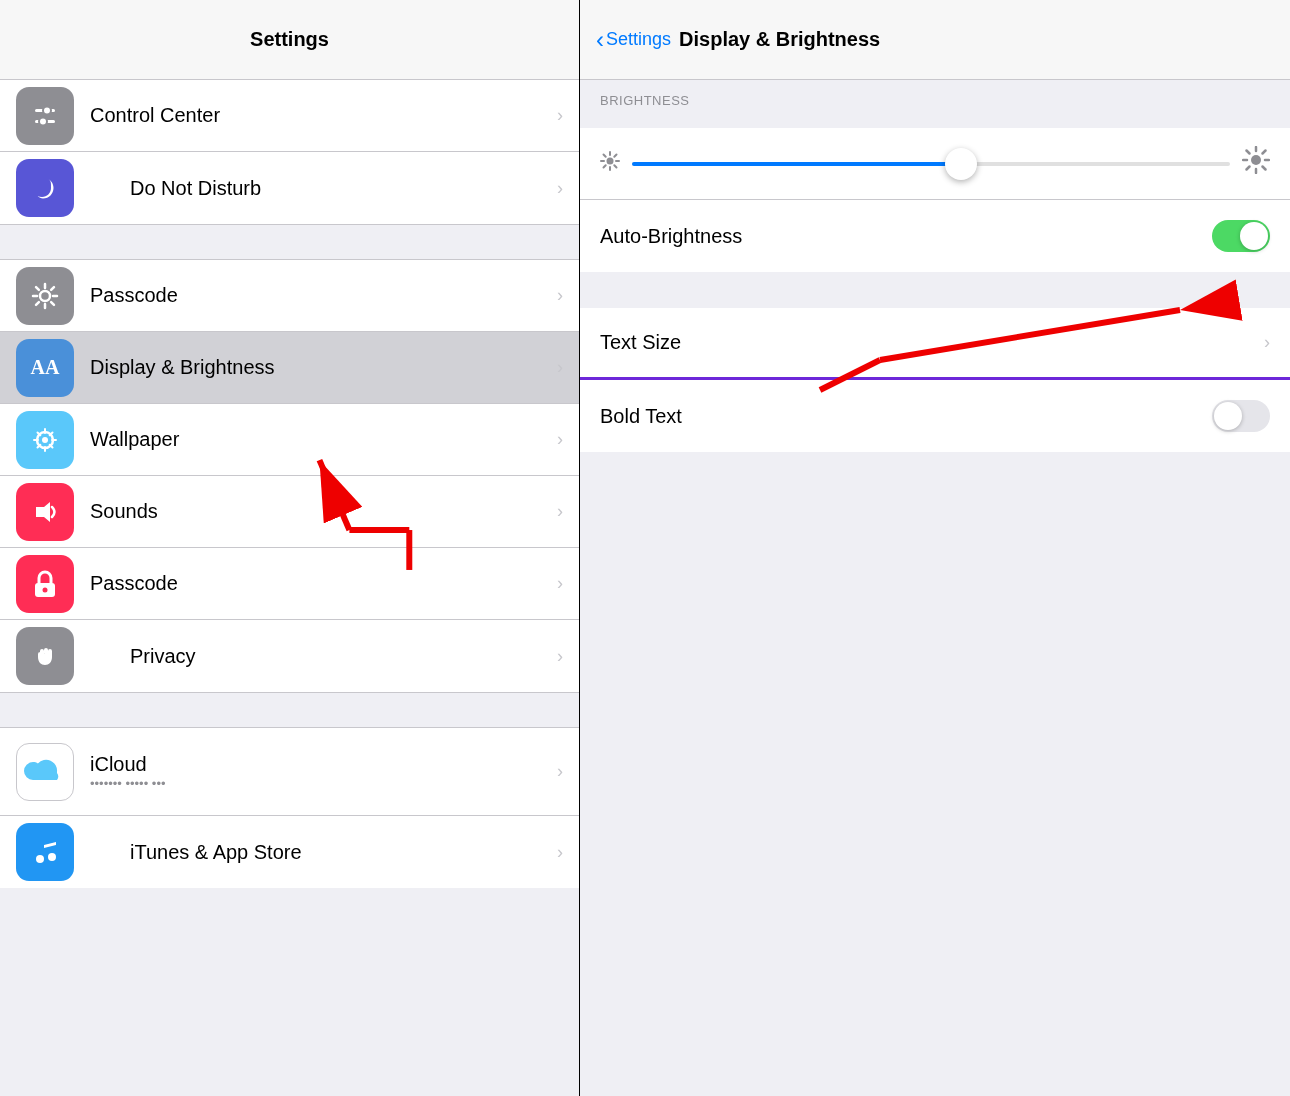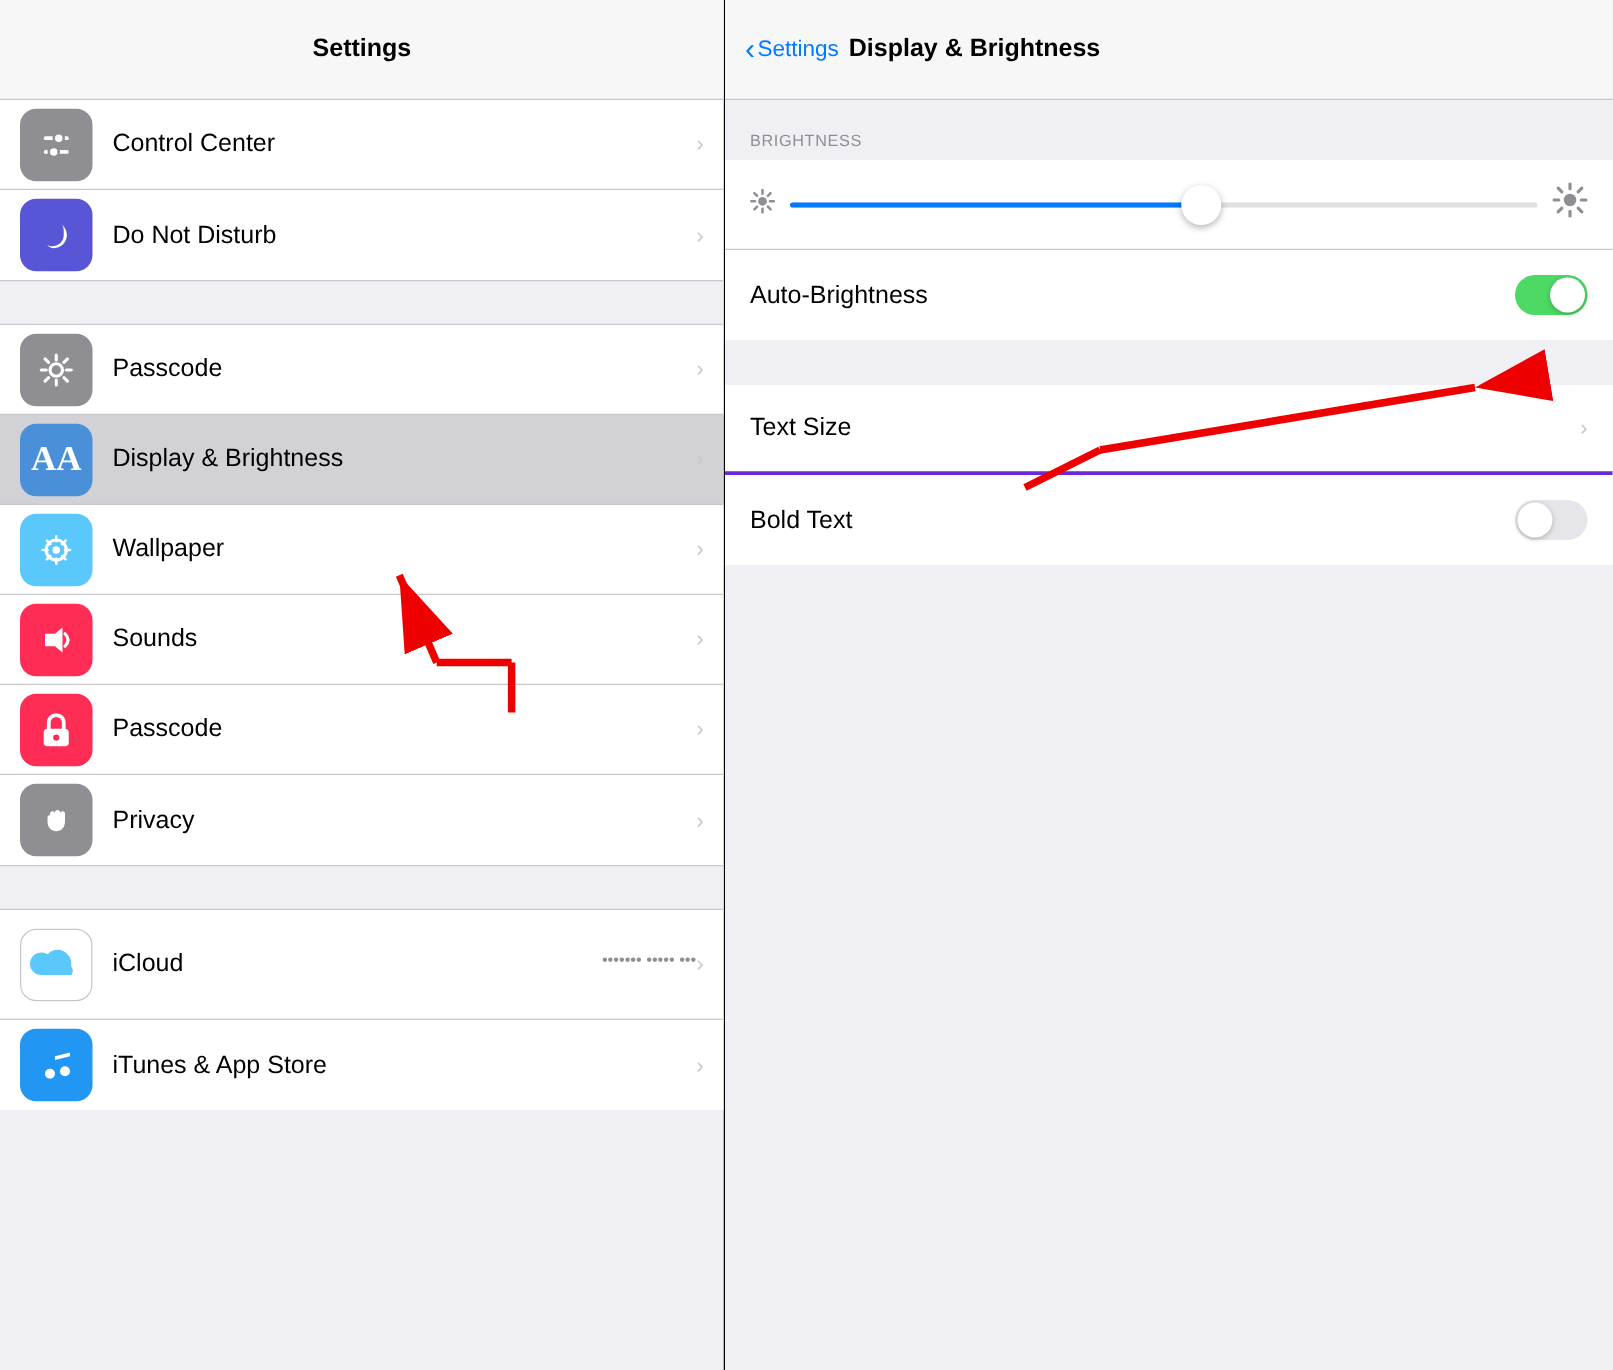--- a/index.html
+++ b/index.html
@@ -53,20 +53,21 @@
       padding: 0 16px;
       height: 72px;
       border-bottom: 1px solid #c8c7cc;
       background: #fff;
       position: relative;
       cursor: pointer;
     }
 
     .settings-item:last-child {
       border-bottom: none;
+      gap: 40px;
     }
 
     .settings-item-icon {
       width: 58px;
       height: 58px;
       border-radius: 13px;
       margin-right: 16px;
       display: flex;
       align-items: center;
       justify-content: center;
@@ -170,21 +171,21 @@
     }
 
     .right-content {
       flex: 1;
       padding-top: 0;
     }
 
     .section-header {
       height: 48px;
       display: flex;
-      align-items: flex-end;
+      align-items: center;
       padding: 0 20px 8px;
       background: #efeff4;
     }
 
     .section-header-text {
       font-size: 13px;
       color: #8e8e93;
       text-transform: uppercase;
       letter-spacing: 0.5px;
     }
@@ -319,21 +320,21 @@
       position: absolute;
       top: 0;
       left: 0;
       width: 100%;
       height: 100%;
       pointer-events: none;
     }
 
     .settings-item-content {
       display: flex;
-      flex-direction: row;
+      flex-direction: column;
       flex: 1;
     }
   </style>
 </head>
 <body>
 
 <div class="left-panel">
   <div class="left-header">
     <span class="left-header-title">Settings</span>
   </div>
@@ -373,21 +374,21 @@
           <svg width="32" height="32" viewBox="0 0 32 32" xmlns="http://www.w3.org/2000/svg">
             <circle cx="16" cy="16" r="5" fill="none" stroke="white" stroke-width="2.5"></circle>
             <path d="M16 4v4M16 24v4M4 16h4M24 16h4M7.03 7.03l2.83 2.83M22.14 22.14l2.83 2.83M24.97 7.03l-2.83 2.83M9.86 22.14l-2.83 2.83" stroke="white" stroke-width="2.5" stroke-linecap="round"></path>
           </svg>
         </div>
         <span class="settings-item-label">Passcode</span>
         <span class="chevron">›</span>
       </div>
       <div class="settings-item" style="background:#d1d1d6;">
         <div class="settings-item-icon icon-display">
-          <span style="color:#fff; font-size:28px; font-weight:900; font-family:serif;">AA</span>
+          <span style="color:#fff; font-size:20px; font-weight:900; font-family:serif;">AA</span>
         </div>
         <span class="settings-item-label">Display &amp; Brightness</span>
         <span class="chevron">›</span>
       </div>
       <div class="settings-item">
         <div class="settings-item-icon icon-wallpaper">
           <svg width="30" height="30" viewBox="0 0 30 30" xmlns="http://www.w3.org/2000/svg">
             <circle cx="15" cy="15" r="8" fill="none" stroke="white" stroke-width="2.5"></circle>
             <circle cx="15" cy="15" r="3" fill="white"></circle>
             <path d="M15 4v4M15 22v4M4 15h4M22 15h4M7.5 7.5l2.8 2.8M19.7 19.7l2.8 2.8M22.5 7.5l-2.8 2.8M10.3 19.7l-2.8 2.8" stroke="white" stroke-width="2" stroke-linecap="round"></path>

